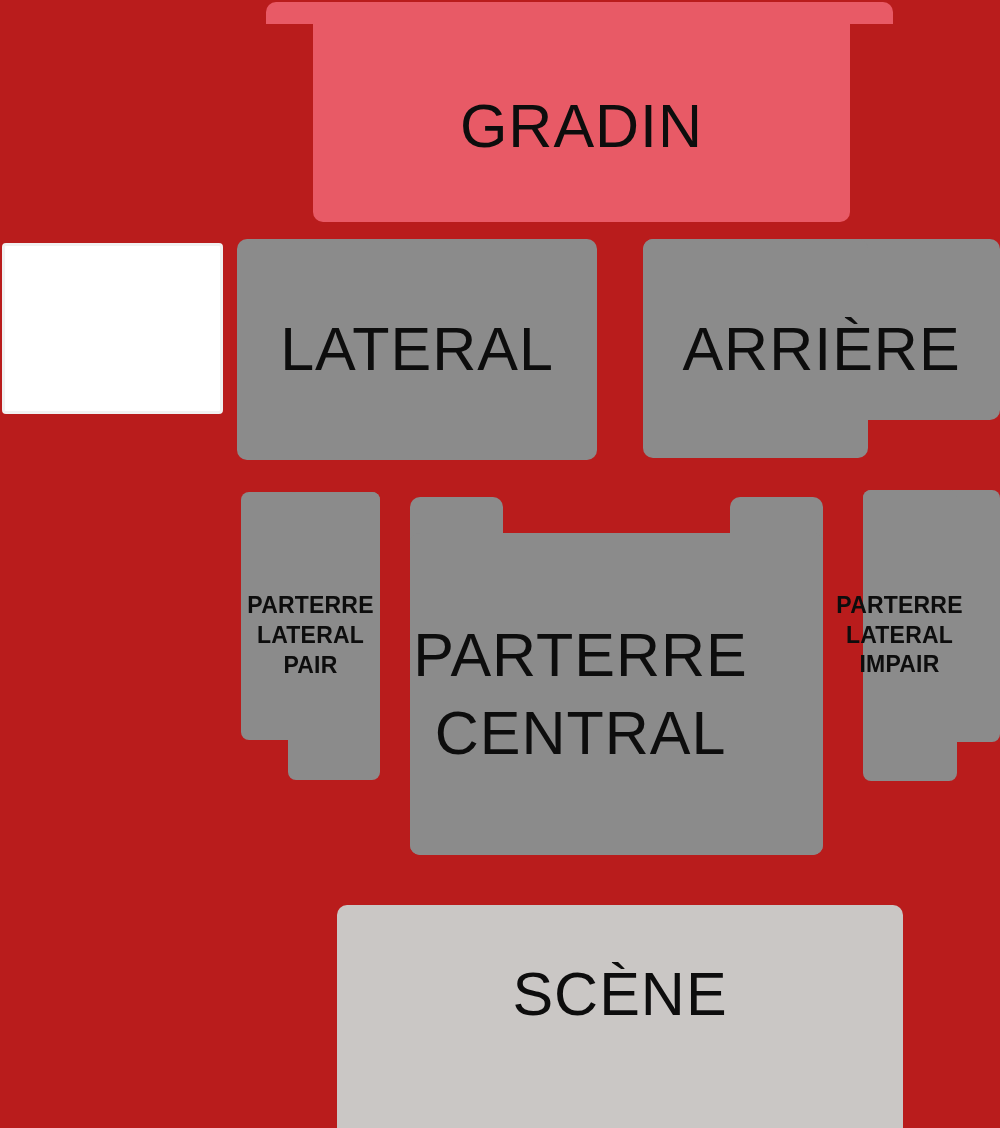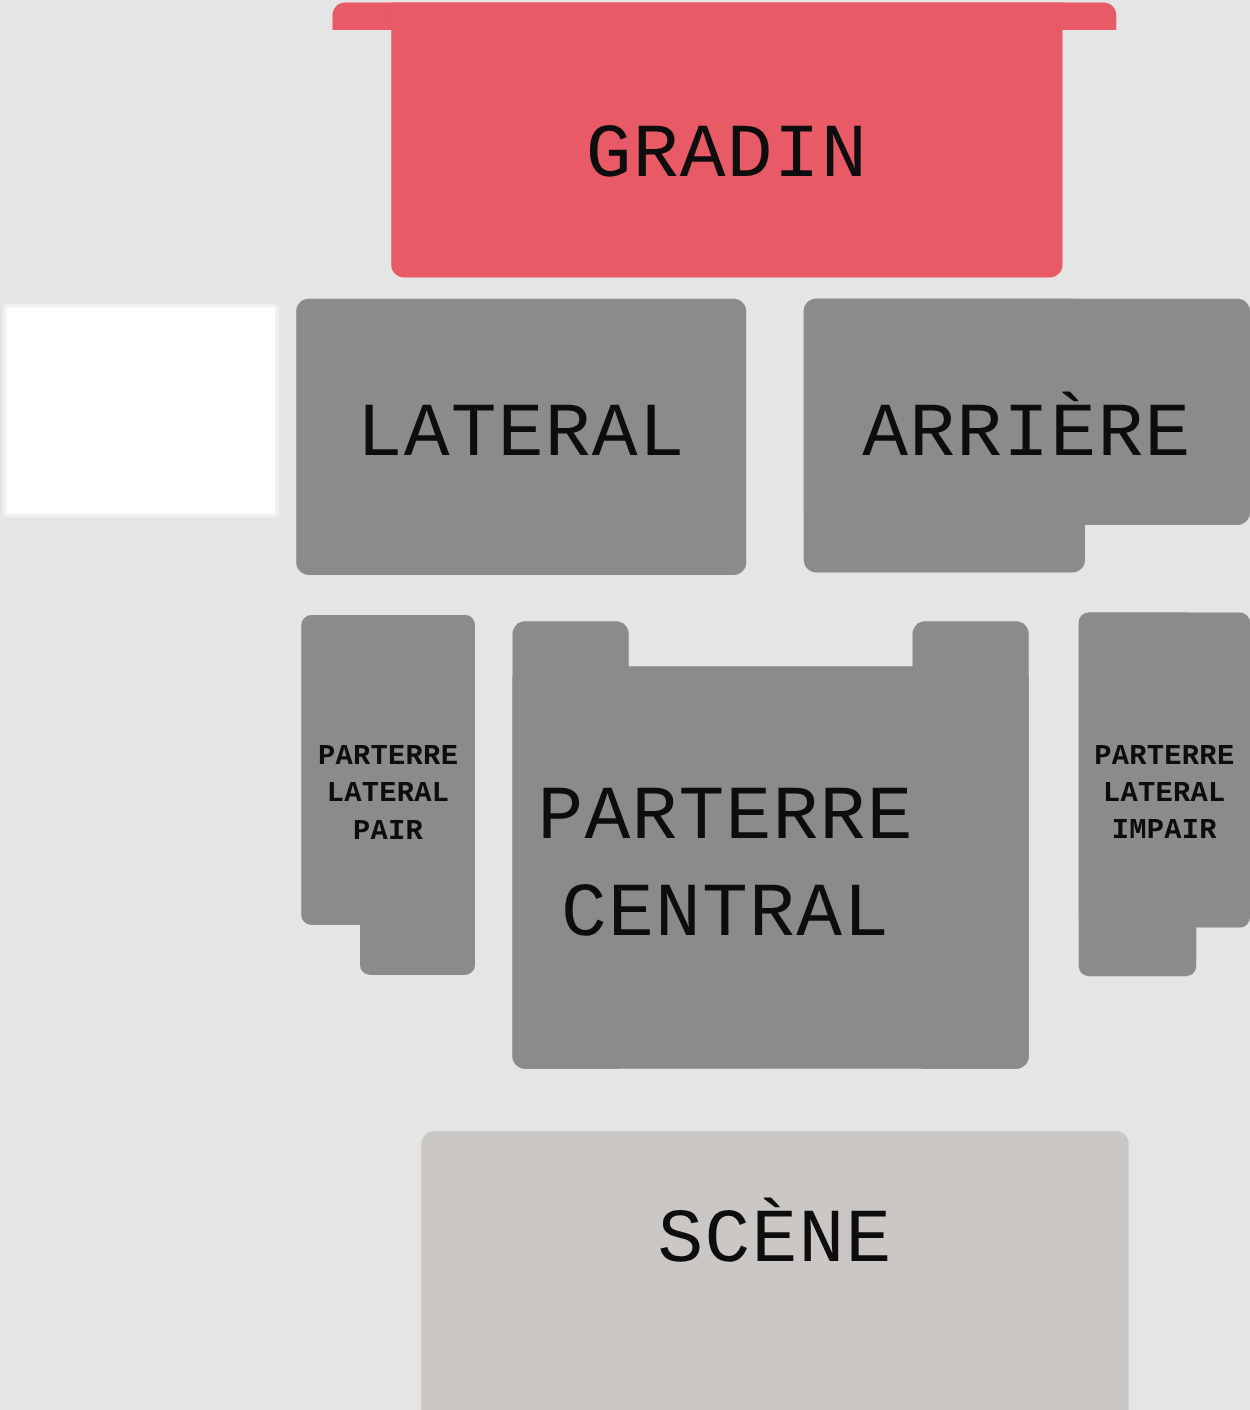--- a/index.html
+++ b/index.html
@@ -1,22 +1,22 @@
 <!DOCTYPE html>
 <html><head>
 <meta charset="utf-8">
 <style>
   html, body { margin: 0; padding: 0; background: #ffffff; }
   #canvas {
     position: relative;
     width: 1000px;
     height: 1128px;
-    background: #e5e5e5;
+    background: #b91c1c;
     overflow: hidden;
-    font-family: Liberation Mono, monospace;
+    font-family: Liberation Sans, sans-serif;
   }
   .part { position: absolute; }
   .red   { background: #e85a66; }
   .gray  { background: #8b8b8b; }
   .stage { background: #cac7c5; }
 
   
   .gradin-tab  { left: 266px; top: 2px;  width: 627px; height: 22px; border-radius: 10px 10px 0 0; }
   .gradin-body { left: 313px; top: 2px;  width: 537px; height: 220px; border-radius: 0 0 10px 10px; }
   .gradin-label{ left: 313px; top: 2px;  width: 537px; height: 220px; padding-top: 28px; }
@@ -40,21 +40,21 @@
 
   
   .central-left  { left: 410px; top: 497px; width: 93px;  height: 358px; border-radius: 10px; }
   .central-right { left: 730px; top: 497px; width: 93px;  height: 358px; border-radius: 10px; }
   .central-body  { left: 410px; top: 533px; width: 413px; height: 322px; border-radius: 10px; }
   .central-label { left: 410px; top: 533px; width: 341px; height: 322px; }
 
   
   .impair-main  { left: 863px; top: 490px; width: 137px; height: 252px; border-radius: 8px; }
   .impair-ext   { left: 863px; top: 490px; width: 94px;  height: 291px; border-radius: 8px; }
-  .impair-label { left: 863px; top: 490px; width: 137px; height: 291px; }
+  .impair-label { left: 831px; top: 490px; width: 137px; height: 291px; }
 
   
   .scene-box   { left: 337px; top: 905px; width: 566px; height: 223px; border-radius: 10px 10px 0 0; }
   .scene-label { left: 337px; top: 905px; width: 566px; height: 168px; padding-top: 10px; }
 
   .label {
     display: flex;
     align-items: center;
     justify-content: center;
     text-align: center;

